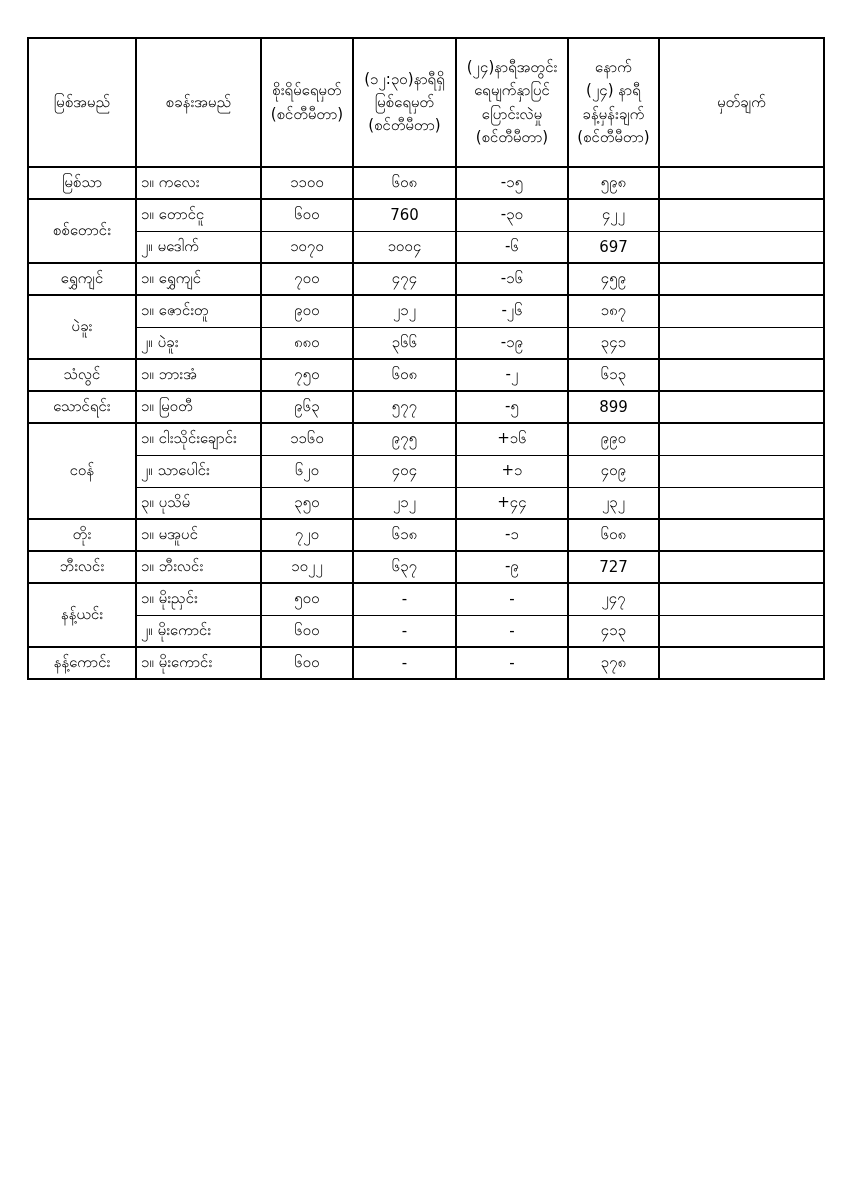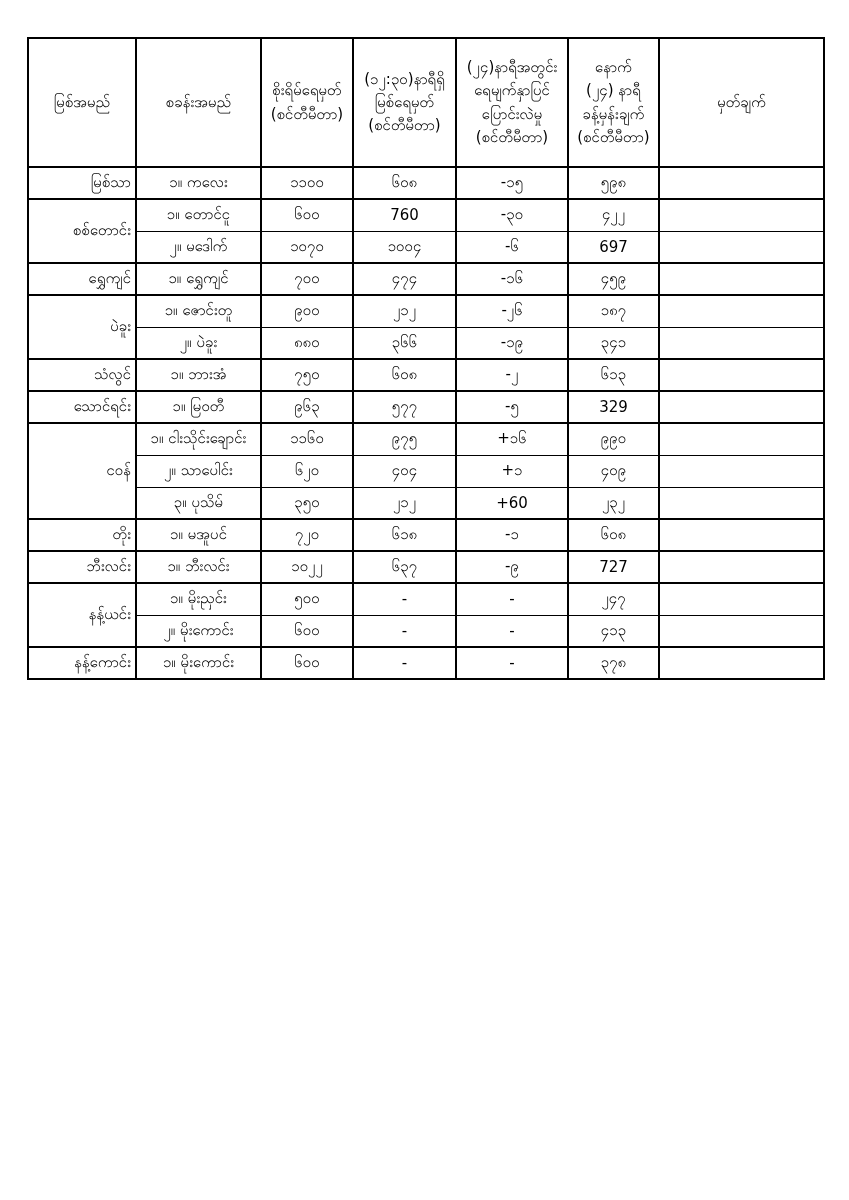--- a/index.html
+++ b/index.html
@@ -40,25 +40,25 @@
     height: 123px;
     font-weight: normal;
     text-align: center;
     white-space: pre-line;
     line-height: 1.55;
     border-bottom-width: 2px;
   }
   tbody tr { height: 32px; }
   tbody tr.group-start td { border-top-width: 2px; }
   td.river {
-    text-align: right;
+    text-align: center;
     padding-left: 7px;
   }
   td.station {
-    text-align: center;
+    text-align: left;
     padding-left: 6px;
   }
   td.num {
     text-align: center;
   }
   td.remark-cell {
     text-align: left;
   }
 </style>
 </head>
@@ -162,21 +162,21 @@
         <td class="num">၆၁၃</td>
         <td class="remark-cell"></td>
       </tr>
 
       <tr class="group-start">
         <td class="river">သောင်ရင်း</td>
         <td class="station">၁။ မြဝတီ</td>
         <td class="num">၉၆၃</td>
         <td class="num">၅၇၇</td>
         <td class="num">-၅</td>
-        <td class="num">329</td>
+        <td class="num">899</td>
         <td class="remark-cell"></td>
       </tr>
 
       <tr class="group-start">
         <td class="river" rowspan="3">ငဝန်</td>
         <td class="station">၁။ ငါးသိုင်းချောင်း</td>
         <td class="num">၁၁၆၀</td>
         <td class="num">၉၇၅</td>
         <td class="num">+၁၆</td>
         <td class="num">၉၉၀</td>
@@ -187,21 +187,21 @@
         <td class="num">၆၂၀</td>
         <td class="num">၄၀၄</td>
         <td class="num">+၁</td>
         <td class="num">၄၀၉</td>
         <td class="remark-cell"></td>
       </tr>
       <tr>
         <td class="station">၃။ ပုသိမ်</td>
         <td class="num">၃၅၀</td>
         <td class="num">၂၁၂</td>
-        <td class="num">+60</td>
+        <td class="num">+၄၄</td>
         <td class="num">၂၃၂</td>
         <td class="remark-cell"></td>
       </tr>
 
       <tr class="group-start">
         <td class="river">တိုး</td>
         <td class="station">၁။ မအူပင်</td>
         <td class="num">၇၂၀</td>
         <td class="num">၆၁၈</td>
         <td class="num">-၁</td>

